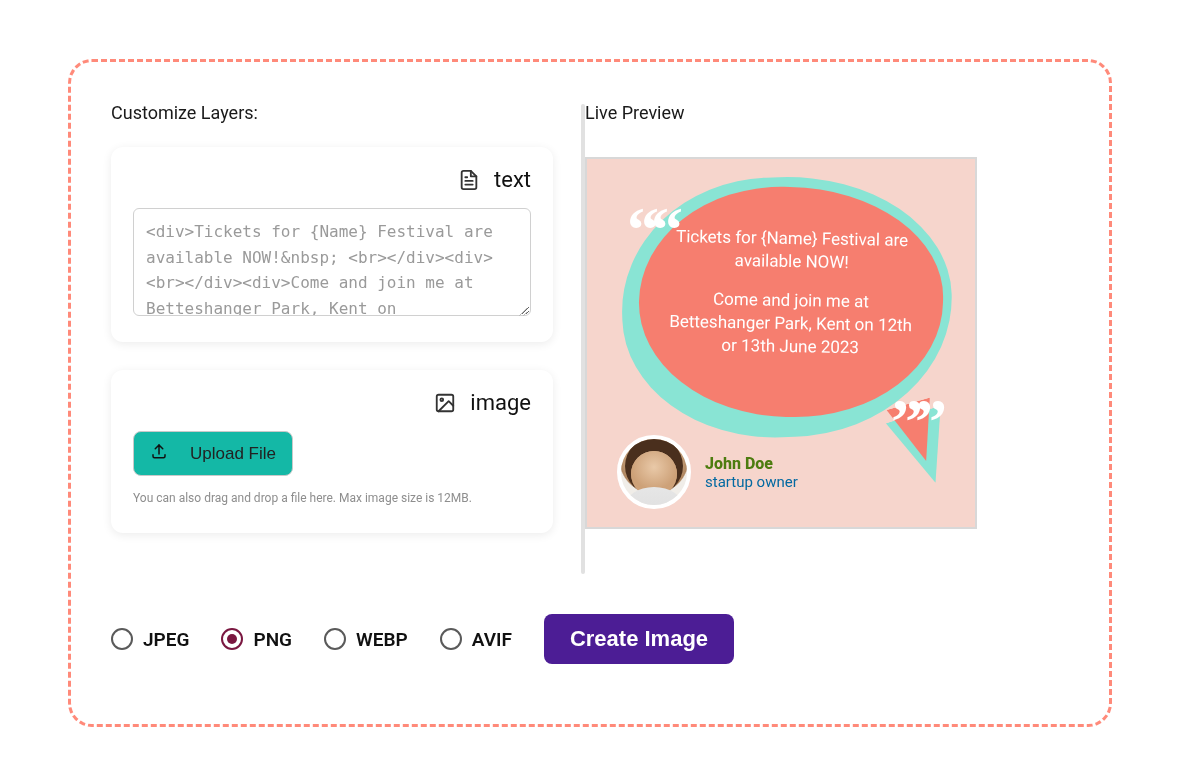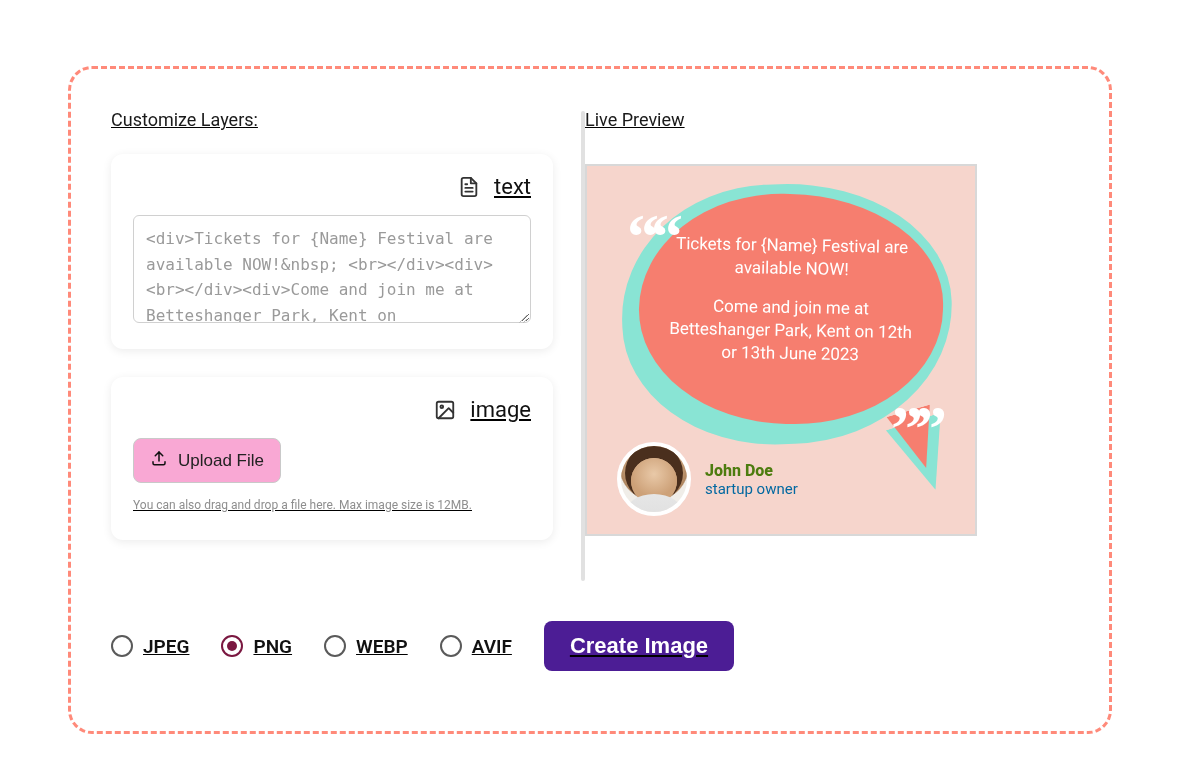--- a/index.html
+++ b/index.html
@@ -1,26 +1,25 @@
 <!DOCTYPE html>
 <html><head>
 <meta charset="utf-8">
 <style>
   * { box-sizing: border-box; margin: 0; padding: 0; }
   html, body { width: 1180px; height: 777px; font-family: -apple-system, BlinkMacSystemFont, "Segoe UI", Roboto, Helvetica, Arial, sans-serif; background: #fff; }
   .outer {
     position: absolute;
     left: 68px;
-    top: 66px;
+    top: 59px;
     width: 1044px;
     height: 668px;
     border: 3px dashed #ff8a7a;
     border-radius: 24px;
     padding: 40px 40px 0 40px;
-    text-decoration: underline;
   }
   .cols {
     display: flex;
     height: 500px;
   }
   .left {
     width: 470px;
     padding-right: 28px;
   }
   .right {
@@ -73,27 +72,27 @@
     resize: both;
     overflow: hidden;
     position: relative;
   }
   .resize-grip {
     position:absolute; right:3px; bottom:3px; width:10px; height:10px; pointer-events:none;
   }
   .upload-btn {
     display: inline-flex;
     align-items: center;
-    gap: 10px;
+    gap: 22px;
     border: 1.5px solid #c9c9c9;
     border-radius: 8px;
     padding: 10px 16px;
     font-size: 17px;
     color: #222;
-    background: #f9a8d4;
+    background: #14b8a6;
     cursor: pointer;
   }
   .hint {
     margin-top: 14px;
     font-size: 12px;
     color: #8e8e8e;
     line-height: 1.4;
   }
   
   .preview-wrap {

